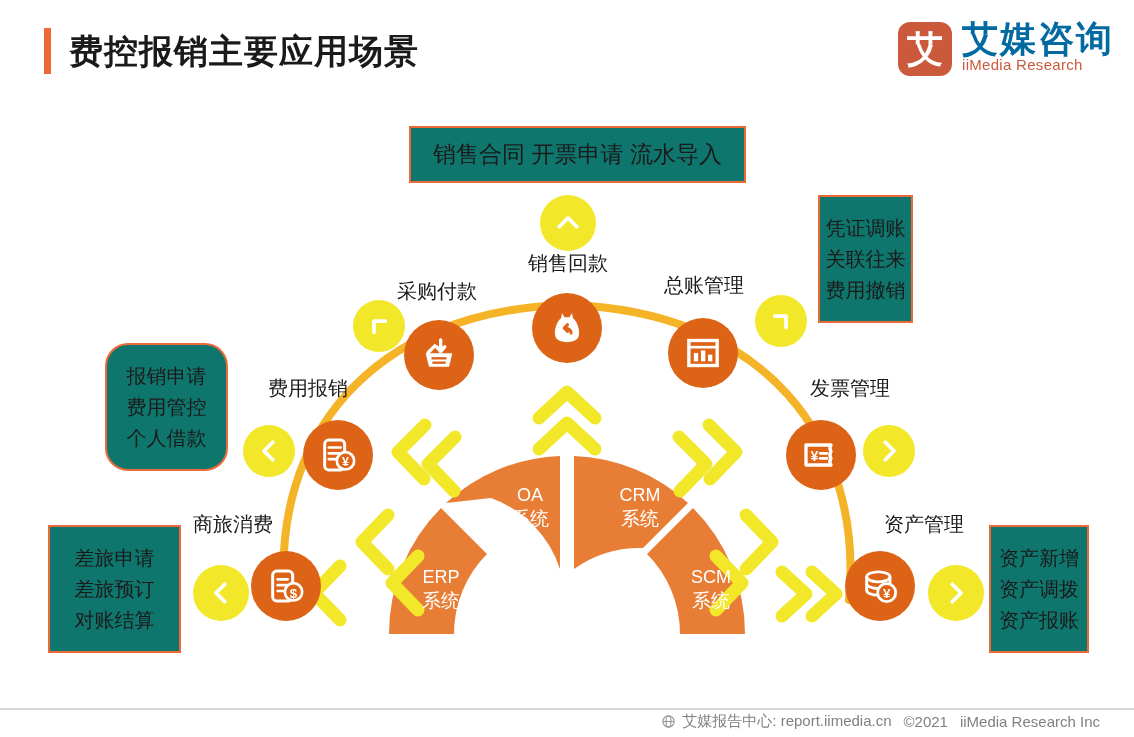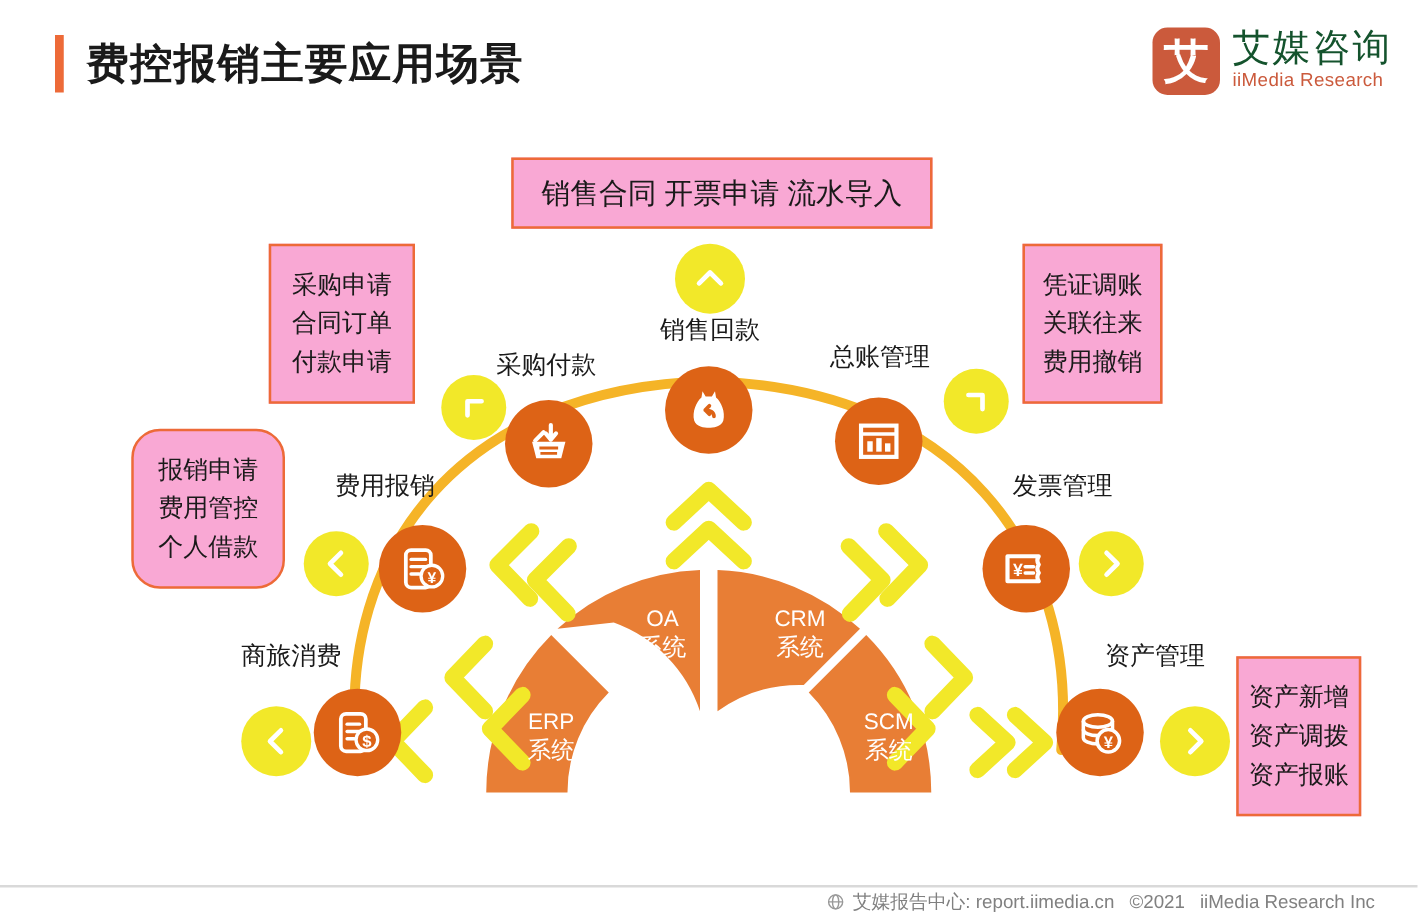--- a/index.html
+++ b/index.html
@@ -15,33 +15,33 @@
   
   .title-bar{position:absolute;left:44px;top:28px;display:flex;align-items:center;}
   .title-rule{width:7px;height:46px;background:#ED6A38;margin-right:18px;}
   .title-text{font-size:34px;color:#1a1a1a;font-weight:bold;letter-spacing:1px;line-height:46px;}
 
   .logo{position:absolute;right:20px;top:22px;display:flex;align-items:center;}
   .logo-mark{width:54px;height:54px;border-radius:12px;background:#CB5A3C;
              display:flex;align-items:center;justify-content:center;
              color:#fff;font-size:36px;font-weight:bold;line-height:1;}
   .logo-words{margin-left:10px;display:flex;flex-direction:column;justify-content:center;}
-  .logo-cn{font-size:30px;color:#14532d;font-weight:normal;letter-spacing:2px;line-height:32px;}
+  .logo-cn{font-size:36px;color:#0369a1;font-weight:bold;letter-spacing:2px;line-height:32px;}
   .logo-en{font-size:15px;color:#CB5A3C;line-height:20px;letter-spacing:.3px;}
 
   
-  .infobox{position:absolute;border:2px solid #ED6A38;background:#f9a8d4;
+  .infobox{position:absolute;border:2px solid #ED6A38;background:#0f766e;
            box-sizing:border-box;display:flex;flex-direction:column;
            align-items:center;justify-content:center;}
   .infobox .line{font-size:20px;color:#1a1a1a;line-height:31px;white-space:nowrap;}
   .infobox.single .line{font-size:23px;}
 
   #box-top{left:409px;top:126px;width:337px;height:57px;}
   #box-purchase{left:215px;top:195px;width:117px;height:128px;}
-  #box-voucher{left:818px;top:195px;width:112px;height:128px;}
+  #box-voucher{left:818px;top:195px;width:95px;height:128px;}
   #box-reimb{left:105px;top:343px;width:123px;height:128px;border-radius:23px;}
   #box-invoice{left:936px;top:343px;width:118px;height:128px;}
   #box-travel{left:48px;top:525px;width:133px;height:128px;}
   #box-asset{left:989px;top:525px;width:100px;height:128px;}
 
   
   .art{position:absolute;left:0;top:0;width:1134px;height:737px;}
 
   
   .node{position:absolute;width:70px;height:70px;border-radius:50%;
@@ -122,39 +122,39 @@
 
       <polyline points="782,572 806,594 782,616"></polyline>
       <polyline points="812,572 836,594 812,616"></polyline>
     </g>
   </svg>
 
   <div class="infobox single" id="box-top">
     <div class="line">销售合同 开票申请 流水导入</div>
   </div>
 
-  <div class="infobox" id="box-purchase">
-    <div class="line">采购申请</div>
-    <div class="line">合同订单</div>
-    <div class="line">付款申请</div>
-  </div>
 
   <div class="infobox" id="box-voucher">
     <div class="line">凭证调账</div>
     <div class="line">关联往来</div>
     <div class="line">费用撤销</div>
   </div>
 
   <div class="infobox" id="box-reimb">
     <div class="line">报销申请</div>
     <div class="line">费用管控</div>
     <div class="line">个人借款</div>
   </div>
 
 
+  <div class="infobox" id="box-travel">
+    <div class="line">差旅申请</div>
+    <div class="line">差旅预订</div>
+    <div class="line">对账结算</div>
+  </div>
 
   <div class="infobox" id="box-asset">
     <div class="line">资产新增</div>
     <div class="line">资产调拨</div>
     <div class="line">资产报账</div>
   </div>
 
   <div class="ycircle big" style="left:540px;top:195px;">
     <svg viewBox="0 0 24 24" fill="none" stroke="#ffffff" stroke-width="3" stroke-linecap="round" stroke-linejoin="round">
         <polyline points="5,15 12,8 19,15"></polyline>

